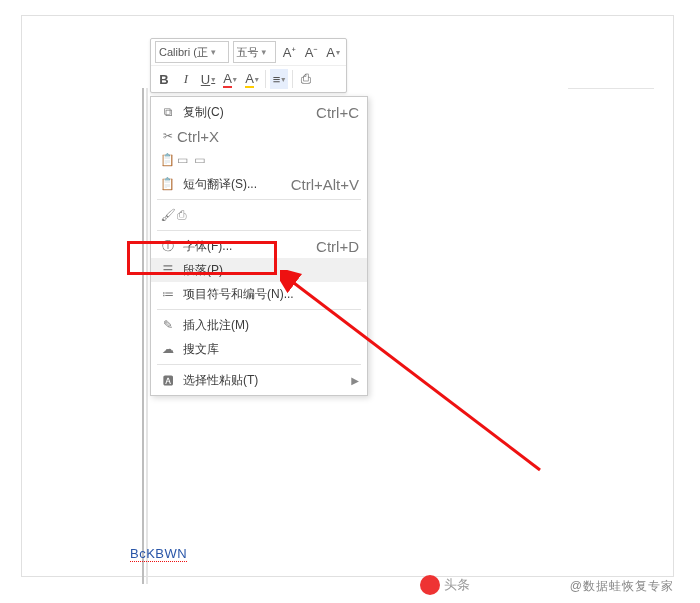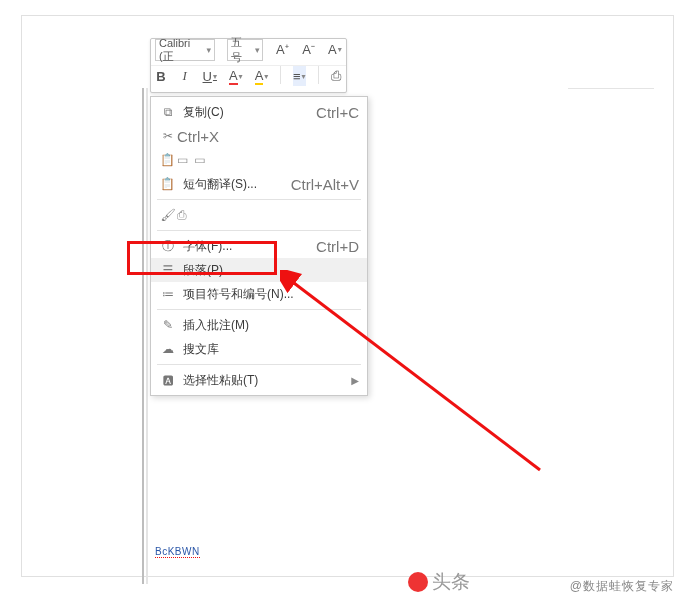--- a/index.html
+++ b/index.html
@@ -4,21 +4,21 @@
 <style>
   html,body{margin:0;padding:0;font-family:"Microsoft YaHei",Arial,sans-serif;background:#fff}
   .canvas{position:relative;width:700px;height:603px;background:#fff;overflow:hidden}
   .frame{position:absolute;left:22px;top:16px;width:651px;height:560px;box-shadow:0 0 0 1px #e0e0e0;background:#fff}
   .doc-strip{position:absolute;left:120px;top:72px;width:2px;height:496px;background:#bdbdbd}
   .doc-strip2{position:absolute;left:124px;top:72px;width:2px;height:496px;background:#e4e4e4}
   .page-edge{position:absolute;left:546px;top:72px;width:86px;height:20px;border-top:1px solid #e4e4e4}
 
   
   .mini-tb{position:absolute;left:128px;top:22px;width:195px;border:1px solid #c9c9c9;border-radius:2px;background:#fff;box-shadow:0 1px 3px rgba(0,0,0,.1);font-size:12px;color:#444}
-  .mini-row{display:flex;align-items:flex-start;height:26px;padding:0 4px;gap:12px}
+  .mini-row{display:flex;align-items:center;height:26px;padding:0 4px;gap:4px}
   .mini-row+.mini-row{border-top:1px solid #eee}
   .combo{display:flex;align-items:center;border:1px solid #ccc;height:20px;padding:0 3px;background:#fff;font-size:11px;color:#555}
   .combo .dd{margin-left:3px;font-size:9px;color:#888}
   .tbbtn{width:18px;height:20px;display:flex;align-items:center;justify-content:center;color:#555;font-size:13px;position:relative}
   .tbbtn .dd{font-size:8px;color:#888;margin-left:1px}
   .sep{width:1px;height:18px;background:#e2e2e2}
 
   
   .ctx{position:absolute;left:128px;top:80px;width:216px;background:#fff;border:1px solid #c9c9c9;box-shadow:2px 2px 6px rgba(0,0,0,.15);padding:3px 0;font-size:12px;color:#3a3a3a}
   .mi{display:flex;align-items:center;height:24px;padding:0 8px;position:relative}
@@ -27,21 +27,21 @@
   .mi .lbl{flex:1;padding-left:6px}
   .mi .sc{color:#777;font-size:15px}
   .mi .side{display:flex;gap:6px;color:#888}
   .mi .arrow{color:#888;font-size:10px}
   .msep{height:1px;background:#e2e2e2;margin:3px 6px}
   .hlbox{position:absolute;left:127px;top:241px;width:144px;height:28px;border:3px solid #e11;z-index:50;pointer-events:none}
 
   
   .redarrow{position:absolute;left:280px;top:270px;width:280px;height:210px;z-index:49}
 
-  .bottom-text{position:absolute;left:133px;top:530px;font-size:10px;color:#2a56a8;border-bottom:1px dotted #e11;letter-spacing:.5px}
+  .bottom-text{position:absolute;left:108px;top:530px;font-size:13px;color:#2a56a8;border-bottom:1px dotted #e11;letter-spacing:.5px}
 
   .wm-logo{position:absolute;right:230px;bottom:8px;display:flex;align-items:center;gap:4px;z-index:60}
   .wm-logo .circ{width:20px;height:20px;border-radius:50%;background:#e33;display:flex;align-items:center;justify-content:center;color:#fff;font-size:11px;font-weight:bold}
   .wm-text{position:absolute;right:26px;bottom:8px;color:#bbb;font-size:12px;letter-spacing:1px;z-index:60}
   .wm-text .g{color:#888}
 </style>
 </head>
 <body>
 
 <div class="canvas">
@@ -169,18 +169,18 @@
     <defs>
       <marker id="ah" markerWidth="12" markerHeight="12" refX="2" refY="4" orient="auto">
         <path d="M0,0 L10,4 L0,8 Z" fill="#e11"></path>
       </marker>
     </defs>
     <line x1="260" y1="200" x2="10" y2="10" stroke="#e11" stroke-width="3" marker-end="url(#ah)"></line>
   </svg>
 
   <div class="wm-logo">
     <div class="circ"></div>
-    <span style="font-size:19px;color:#999">头条</span>
+    <span style="font-size:13px;color:#999">头条</span>
   </div>
   <div class="wm-text">
     <span class="g">@数据蛙恢复专家</span>
   </div>
 </div>
 
 </body></html>

